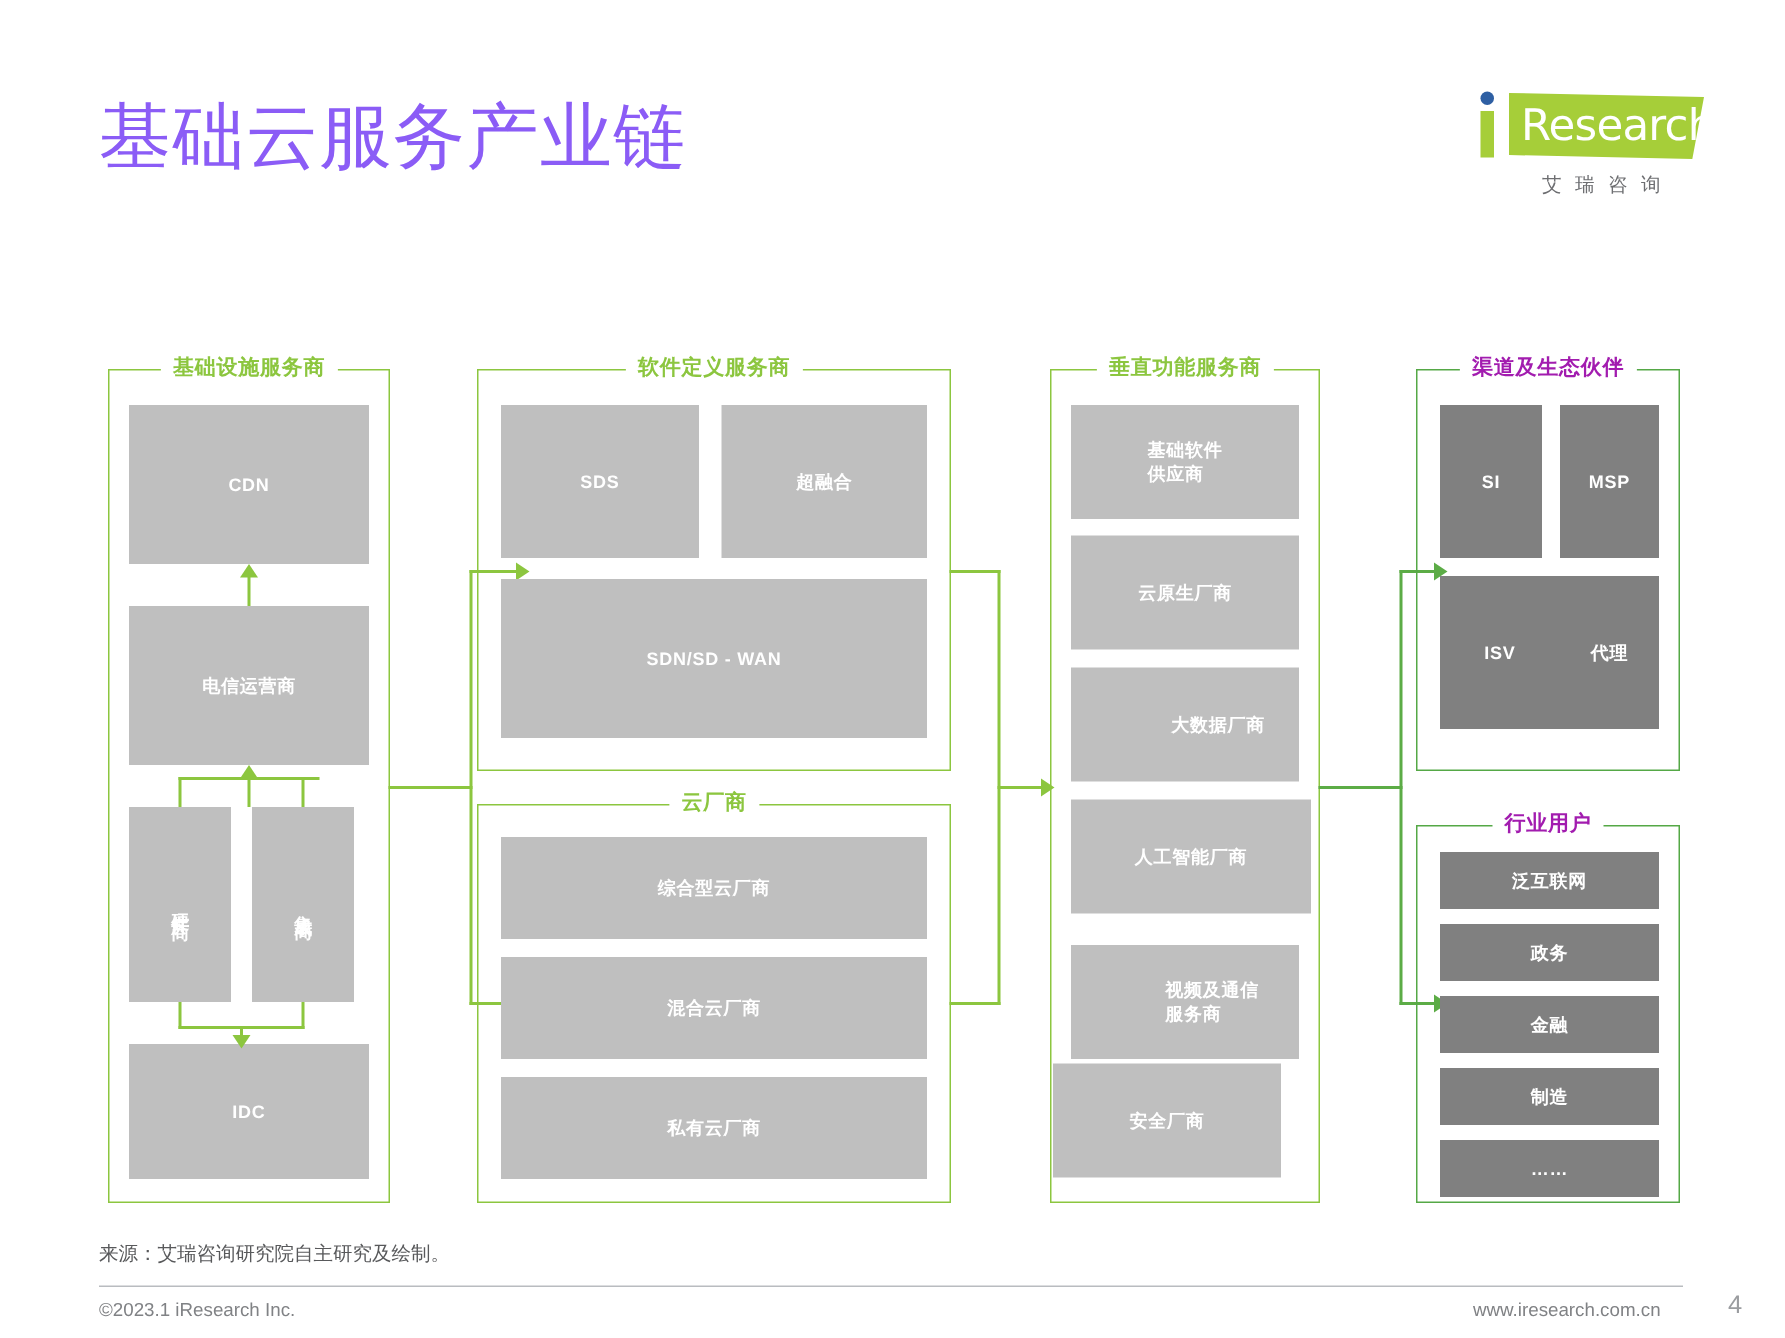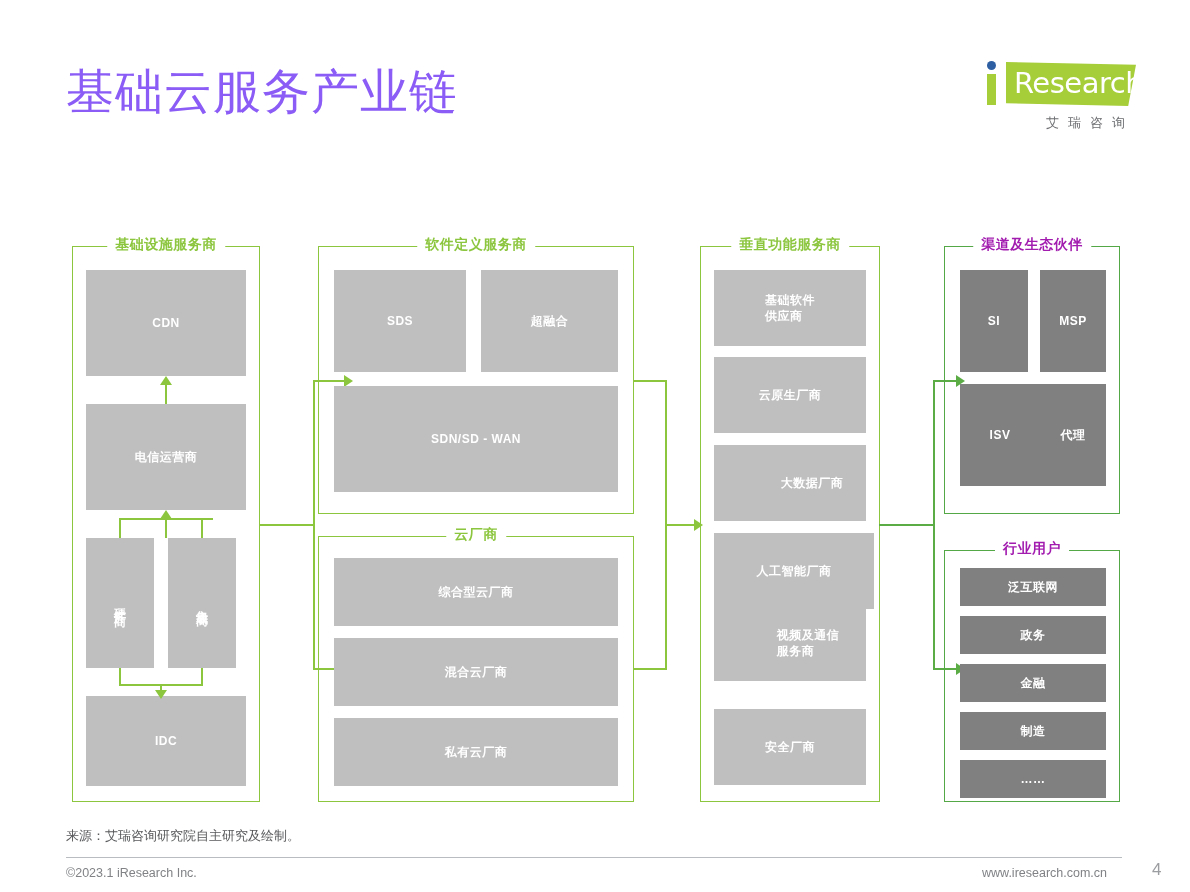--- a/index.html
+++ b/index.html
@@ -30,21 +30,21 @@
   .logo-i-stem{
     position:absolute;left:3px;top:16px;width:9px;height:31px;background:#a6ce39;
   }
   .logo-word{
     position:absolute;left:30px;top:8px;
     font-size:29px;line-height:34px;color:#ffffff;font-weight:400;
     font-family:"DejaVu Sans",sans-serif;letter-spacing:-0.5px;
   }
   .logo-cn{
     position:absolute;left:26px;top:56px;width:124px;
-    font-size:13px;color:#6d6e71;letter-spacing:9px;text-align:right;
+    font-size:13px;color:#6d6e71;letter-spacing:9px;text-align:center;
   }
 
   
   .band{position:absolute;left:66px;top:178px;width:1056px;height:40px;display:flex;}
   .band div{
     display:flex;align-items:center;justify-content:center;
     color:#ffffff;font-size:15px;font-weight:bold;letter-spacing:1px;
   }
   .band-up{width:215px;background:#b3d334;}
   .band-mid{width:634px;background:#8cc63f;}
@@ -173,23 +173,23 @@
 
   <div class="grp" style="left:700px;top:246px;width:180px;height:556px;">
     <div class="frame"></div>
     <div class="cap">垂直功能服务商</div>
     <div class="inner">
       <div class="box" style="left:14px;top:24px;width:152px;height:76px;white-space:pre-line;">基础软件
 供应商</div>
       <div class="box" style="left:14px;top:111px;width:152px;height:76px;">云原生厂商</div>
       <div class="box" style="left:14px;top:199px;width:152px;height:76px;padding-left:44px;">大数据厂商</div>
       <div class="box" style="left:14px;top:287px;width:160px;height:76px;">人工智能厂商</div>
-      <div class="box" style="left:14px;top:359px;width:152px;height:76px;white-space:pre-line;padding-left:36px;">视频及通信
+      <div class="box" style="left:14px;top:384px;width:152px;height:76px;white-space:pre-line;padding-left:36px;">视频及通信
 服务商</div>
-      <div class="box" style="left:14px;top:463px;width:152px;height:76px;">安全厂商</div>
+      <div class="box" style="left:2px;top:463px;width:152px;height:76px;">安全厂商</div>
     </div>
   </div>
 
   <div class="conn d" style="left:879px;top:524px;width:56px;height:2px;"></div>
   <div class="conn d" style="left:933px;top:380px;width:2px;height:290px;"></div>
   <div class="conn d" style="left:933px;top:380px;width:26px;height:2px;"></div>
   <div class="arrow right d" style="left:956px;top:375px;"></div>
   <div class="conn d" style="left:933px;top:668px;width:26px;height:2px;"></div>
   <div class="arrow right d" style="left:956px;top:663px;"></div>
 

